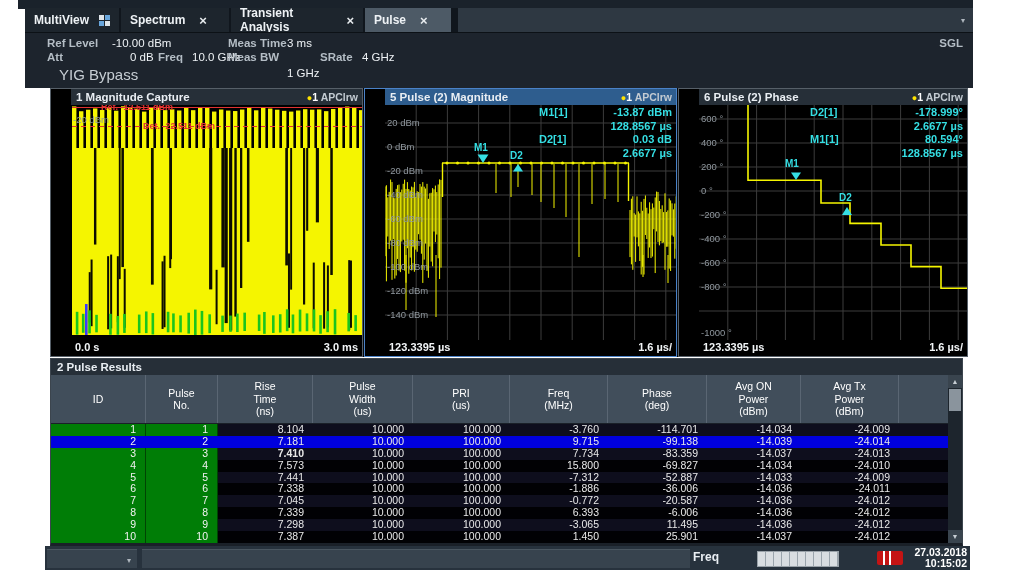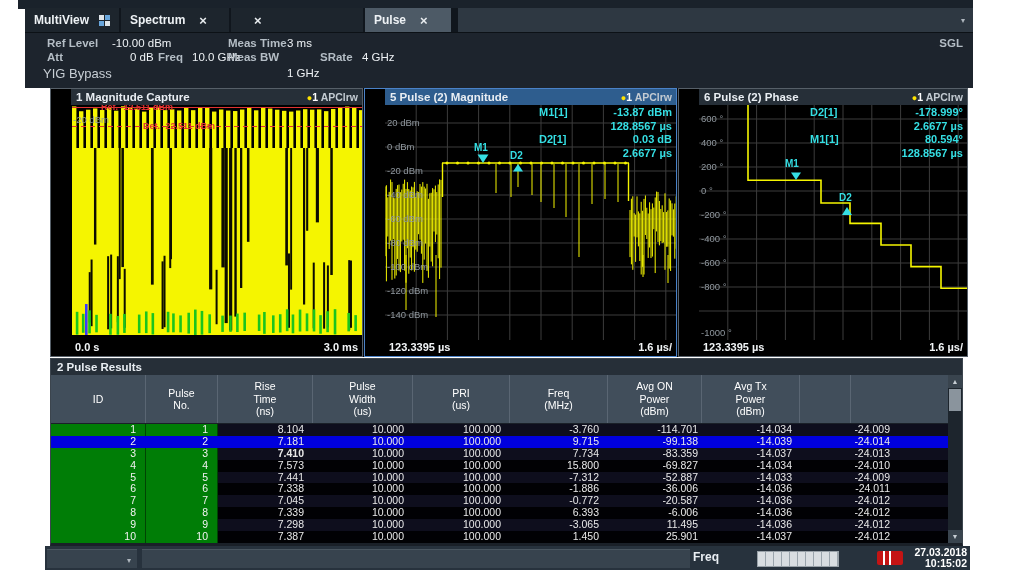--- a/index.html
+++ b/index.html
@@ -86,20 +86,21 @@
           <i style="background:#69a6dc"></i>
         <i style="background:#69a6dc"></i>
           <i style="background:#dfe5ea"></i>
       </span>
     </div>
     <div class="tab" style="left:96px;width:108px;">
       <span>Spectrum</span>
       <span class="close">×</span>
     </div>
     <div class="tab" style="left:206px;width:132px;">
+      <span>Transient Analysis</span>
       <span class="close">×</span>
     </div>
     <div class="tab active" style="left:340px;width:86px;">
       <span>Pulse</span>
       <span class="close">×</span>
     </div>
     <div id="tab-fill">
       <span class="ddv abs" style="right:8px;top:8px;">▾</span>
     </div>
   </div>
@@ -111,21 +112,21 @@
     <span class="cb-val" style="left:262px;top:4px;">3 ms</span>
     <span class="cb-lab" style="right:10px;top:4px;">SGL</span>
     <span class="cb-lab" style="left:22px;top:18px;">Att</span>
     <span class="cb-val" style="left:105px;top:18px;">0 dB</span>
     <span class="cb-lab" style="left:133px;top:18px;">Freq</span>
     <span class="cb-val" style="left:167px;top:18px;">10.0 GHz</span>
     <span class="cb-lab" style="left:203px;top:18px;">Meas BW</span>
     <span class="cb-val" style="left:262px;top:34px;">1 GHz</span>
     <span class="cb-lab" style="left:295px;top:18px;">SRate</span>
     <span class="cb-val" style="left:337px;top:18px;">4 GHz</span>
-    <span class="cb-val" style="left:18px;top:33px;font-size:13px;color:#c7ced4;">YIG Bypass</span>
+    <span class="cb-val" style="left:34px;top:33px;font-size:15px;color:#c7ced4;">YIG Bypass</span>
   </div>
 
   <div class="abs" id="winrow">
 
     <div class="window" style="left:0;width:313px;">
       <div class="win-title">
         <span>1 Magnitude Capture</span>
         <span class="badge">
           <span class="dot">●</span><span class="num">1</span>
           <span class="mode">APClrw</span>
@@ -535,20 +536,22 @@
         <div class="th" style="width: 95px;">Rise
 Time
 (ns)</div>
         <div class="th" style="width: 100px;">Pulse
 Width
 (us)</div>
         <div class="th" style="width: 97px;">PRI
 (us)</div>
         <div class="th" style="width: 98px;">Freq
 (MHz)</div>
+        <div class="th" style="width: 99px;">Phase
+(deg)</div>
         <div class="th" style="width: 94px;">Avg ON
 Power
 (dBm)</div>
         <div class="th" style="width: 98px;">Avg Tx
 Power
 (dBm)</div>
         <div class="th" style="width: 51px;"></div>
       </div>
     <div id="results-body">
         <div class="tr">

